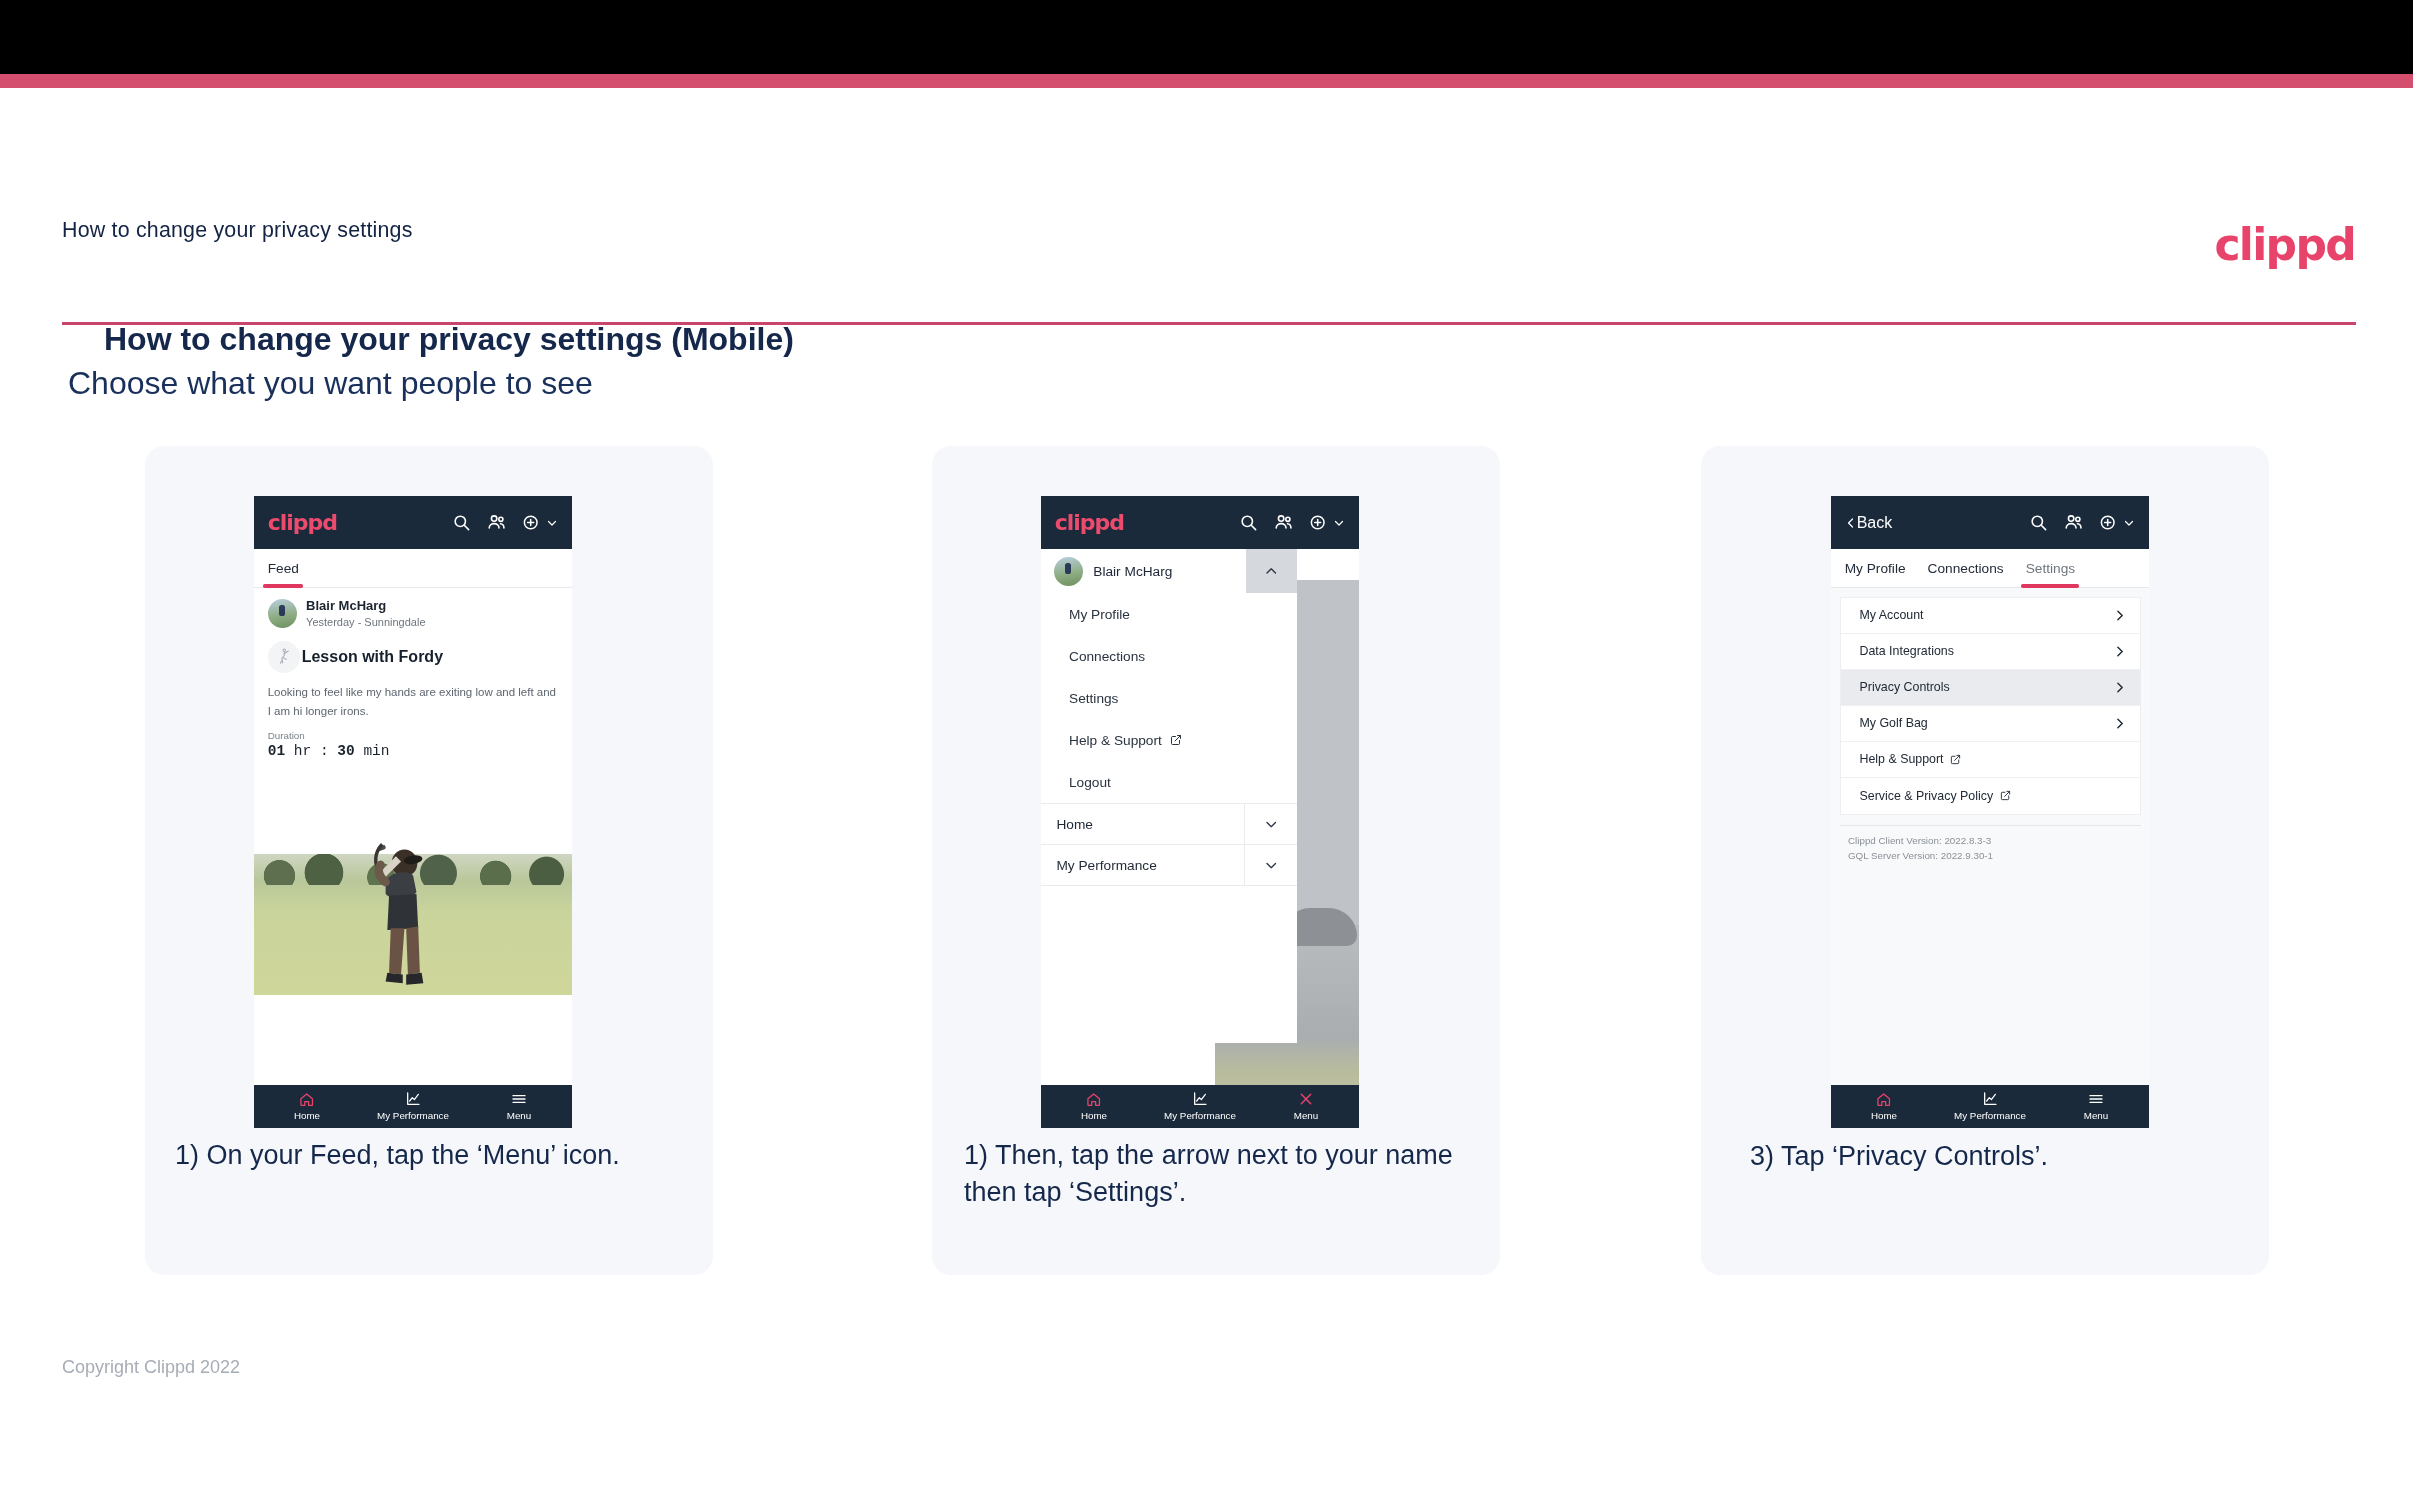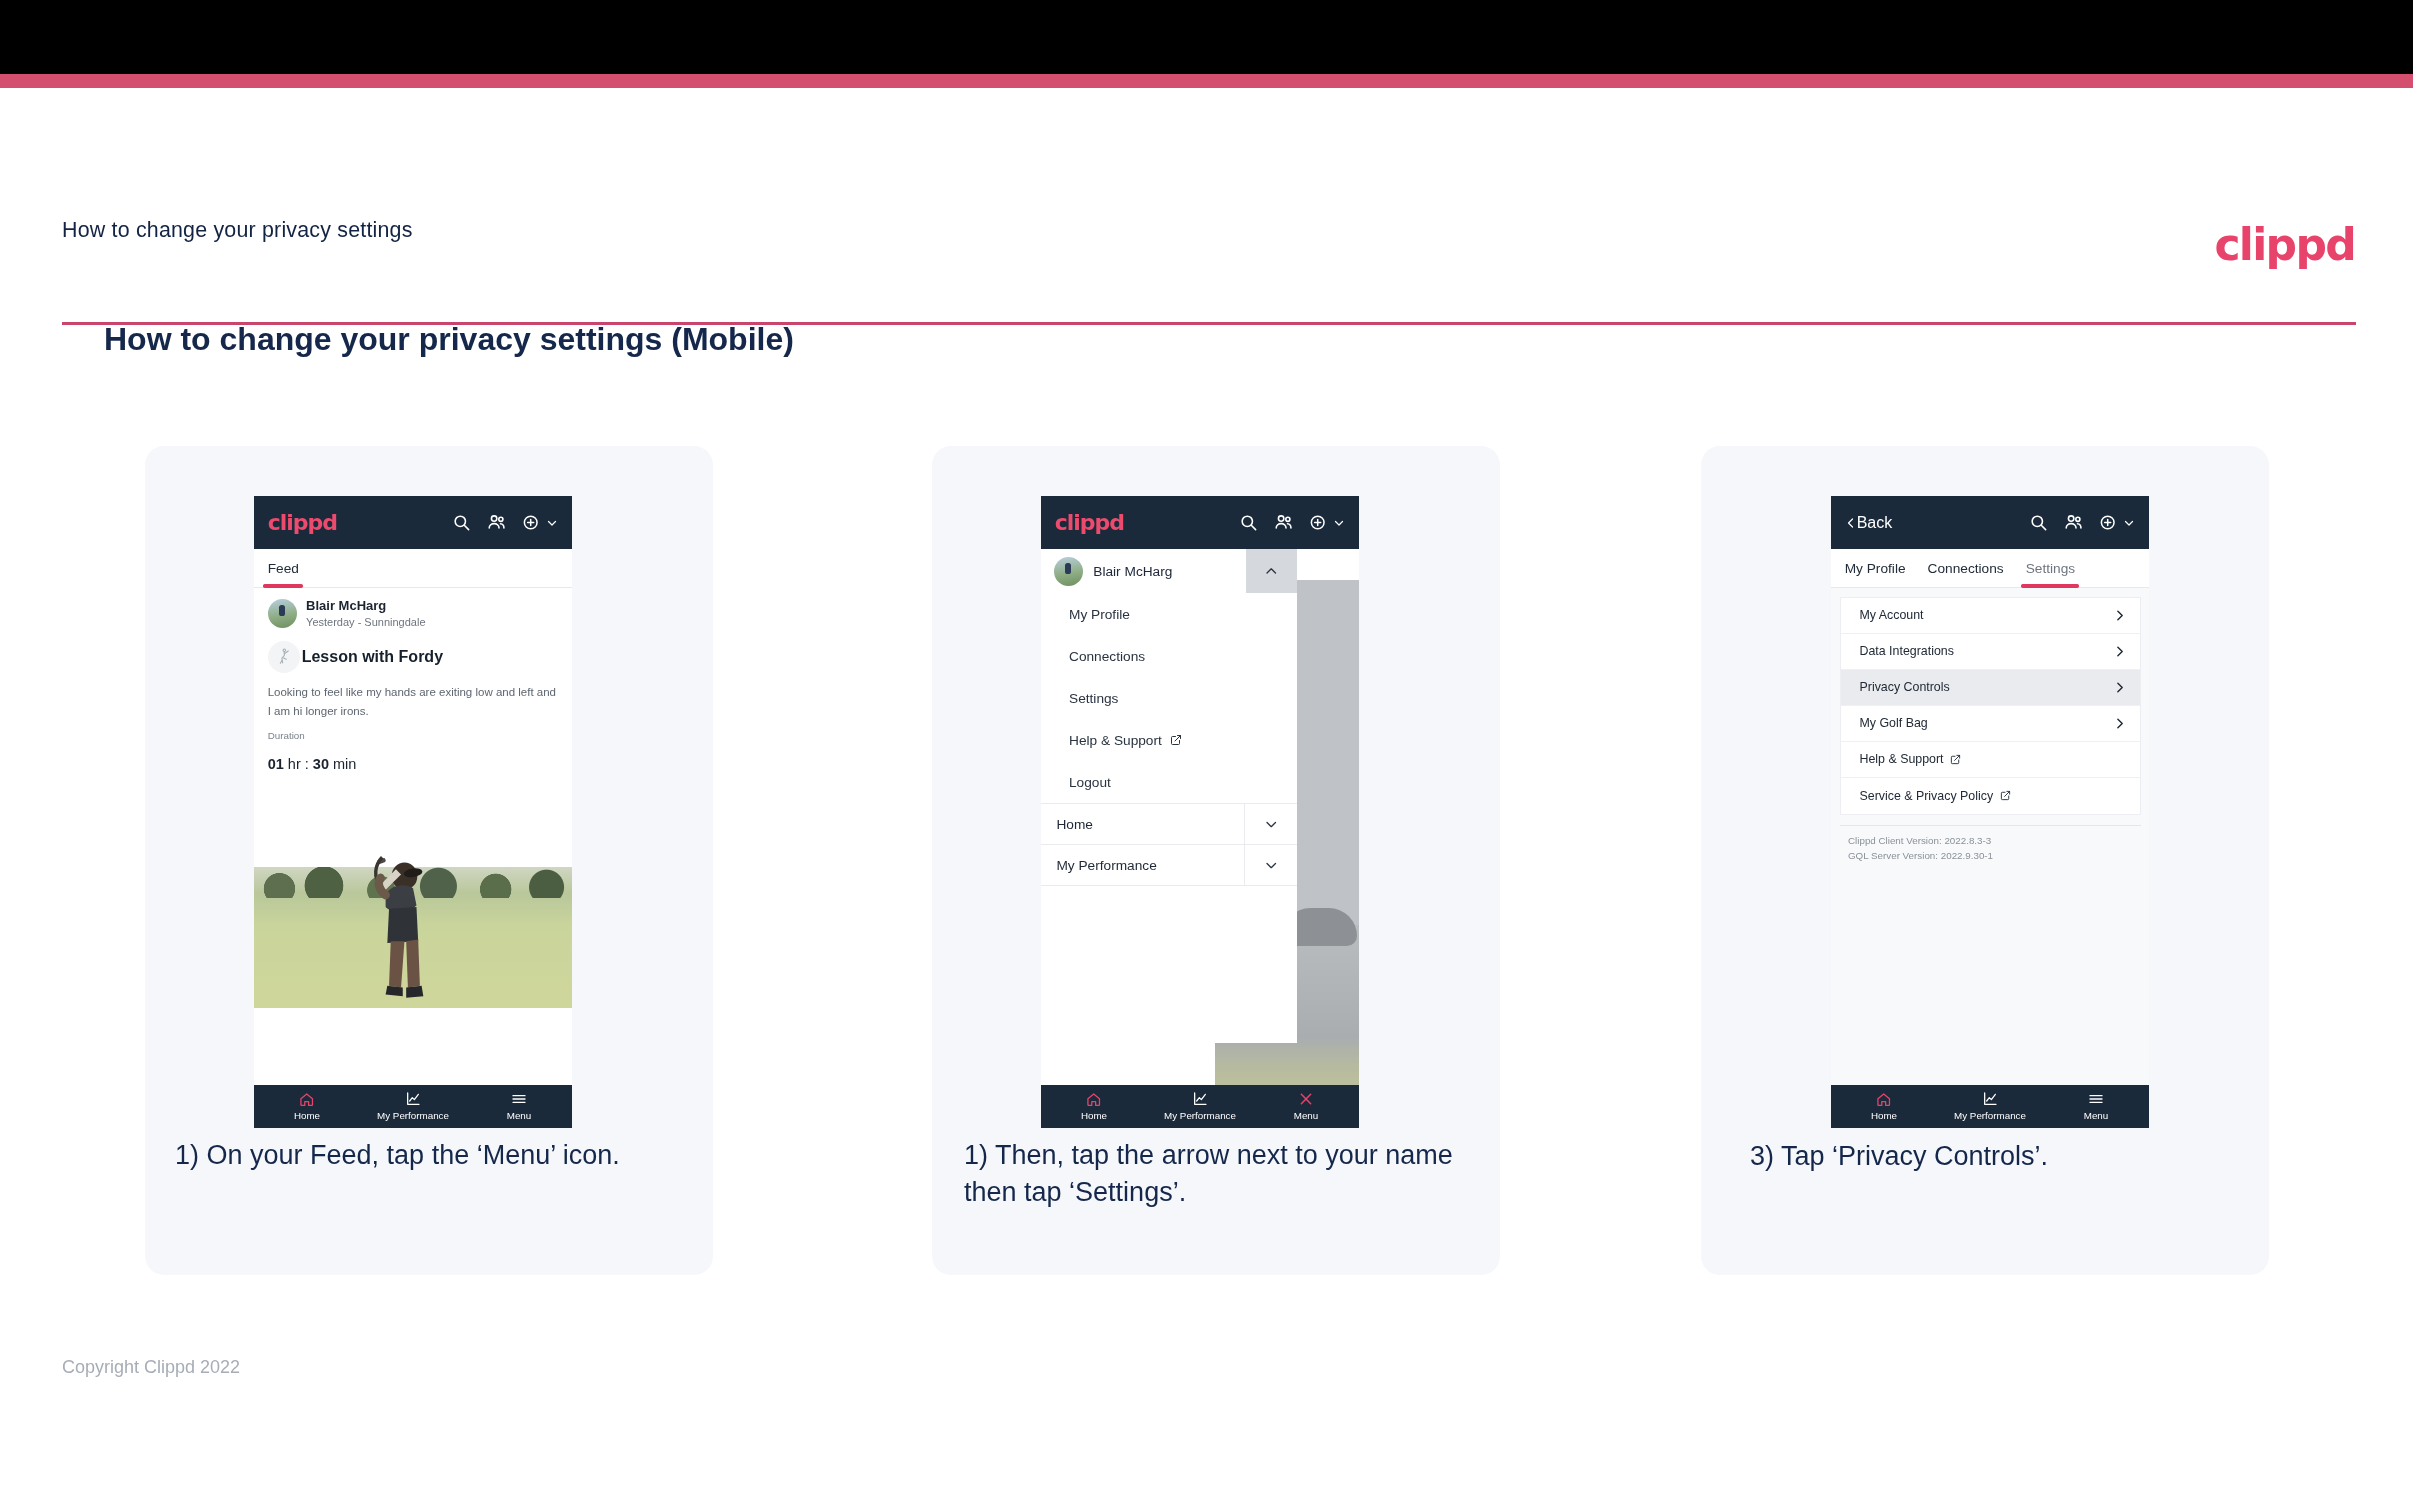--- a/index.html
+++ b/index.html
@@ -115,21 +115,21 @@
 
   .lesson-row { display:flex; align-items:center; gap:2px; margin-top:12px; }
   .lesson-ic {
     width:32px; height:32px; border-radius:50%; background:#f3f4f6;
     display:flex; align-items:center; justify-content:center; flex:none;
   }
   .lesson-title { font-size:16px; font-weight:bold; color:#16202c; }
 
   .post-body { font-size:11.5px; color:#5e6670; line-height:1.6; margin-top:10.3px; }
   .dur-label { font-size:9.8px; color:#7b828b; margin-top:10.3px; }
-  .dur-value { font-size:14.5px; color:#1b2430; margin-top:15px; }
+  .dur-value { font-size:14.5px; color:#1b2430; margin-top:2px;font-family:Liberation Mono, monospace; }
   .dur-value b { font-weight:bold; }
 
   .photo {
     margin-top:15.4px; height:220px; width:318px; margin-left:-13.7px;
     background:
       linear-gradient(to bottom,#ffffff 0%,#ffffff 36%,#cfd6c2 36%,#b9c79a 48%,#c9d49c 62%,#cfd69a 100%);
     position:relative; overflow:hidden;
   }
   .photo .trees {
     position:absolute; left:0; right:0; top:36%; height:14%;
@@ -248,20 +248,21 @@
 <div class="top-pink"></div>
 
 <div class="slide-header">
   <div class="header-title">How to change your privacy settings</div>
   <div class="brand-logo">clippd</div>
   <div class="header-rule"></div>
 </div>
 
 <div class="title-block">
   <div class="title-main">How to change your privacy settings (Mobile)</div>
+  <div class="title-sub">Choose what you want people to see</div>
 </div>
 
 <div class="cards">
 
   <div class="card c1">
     <div class="phone p1">
 
       <div class="appbar">
         <div class="logo">clippd</div>
         <div class="spacer"></div>

